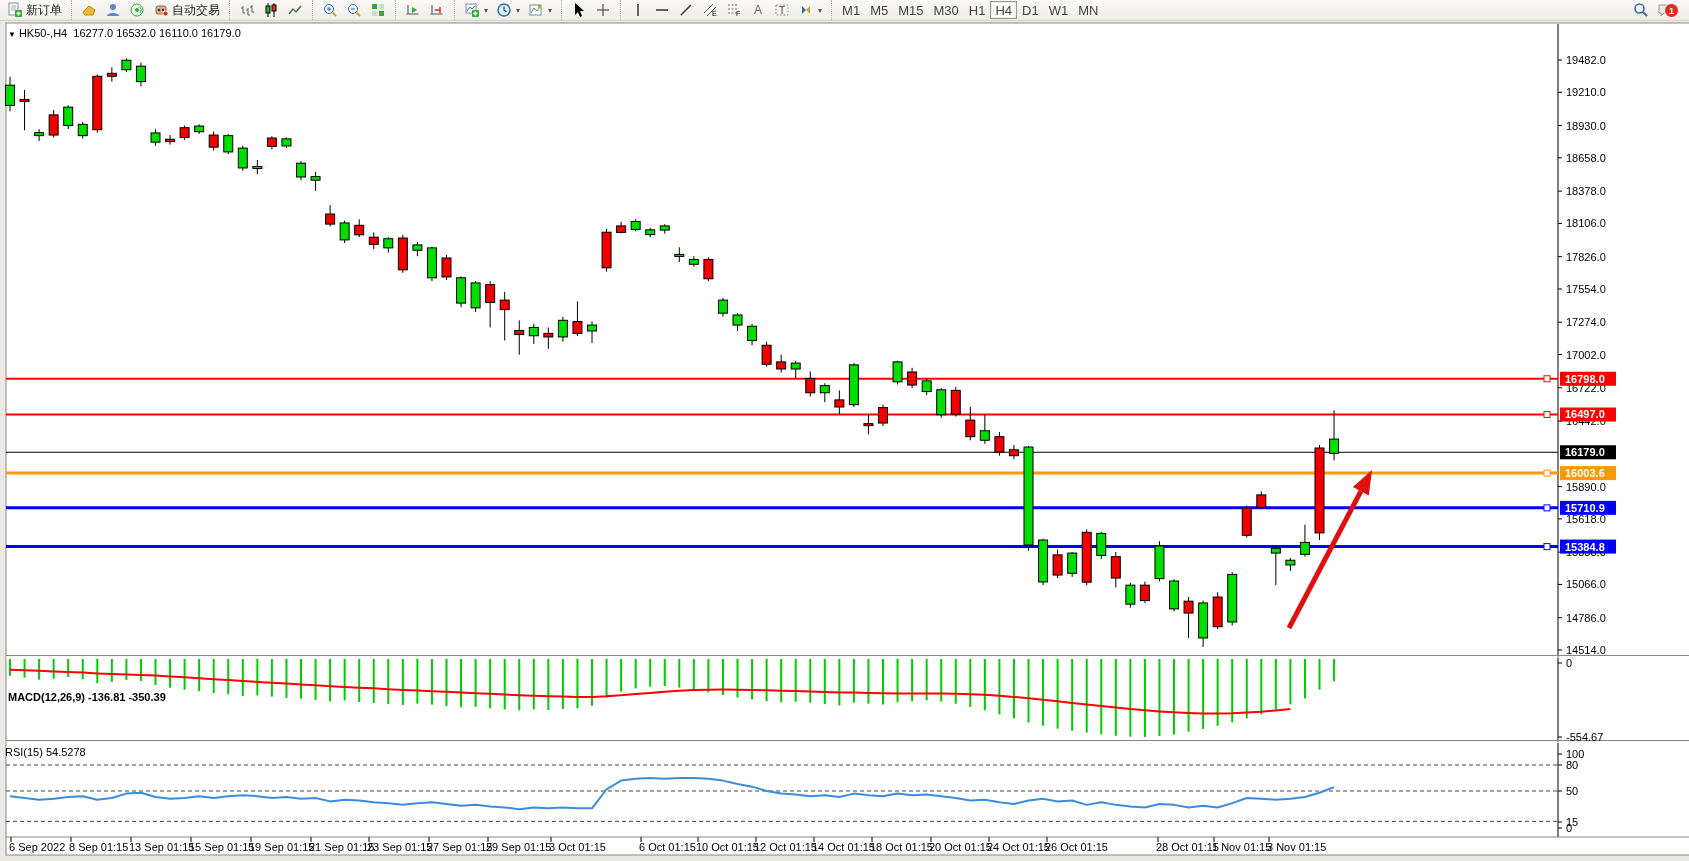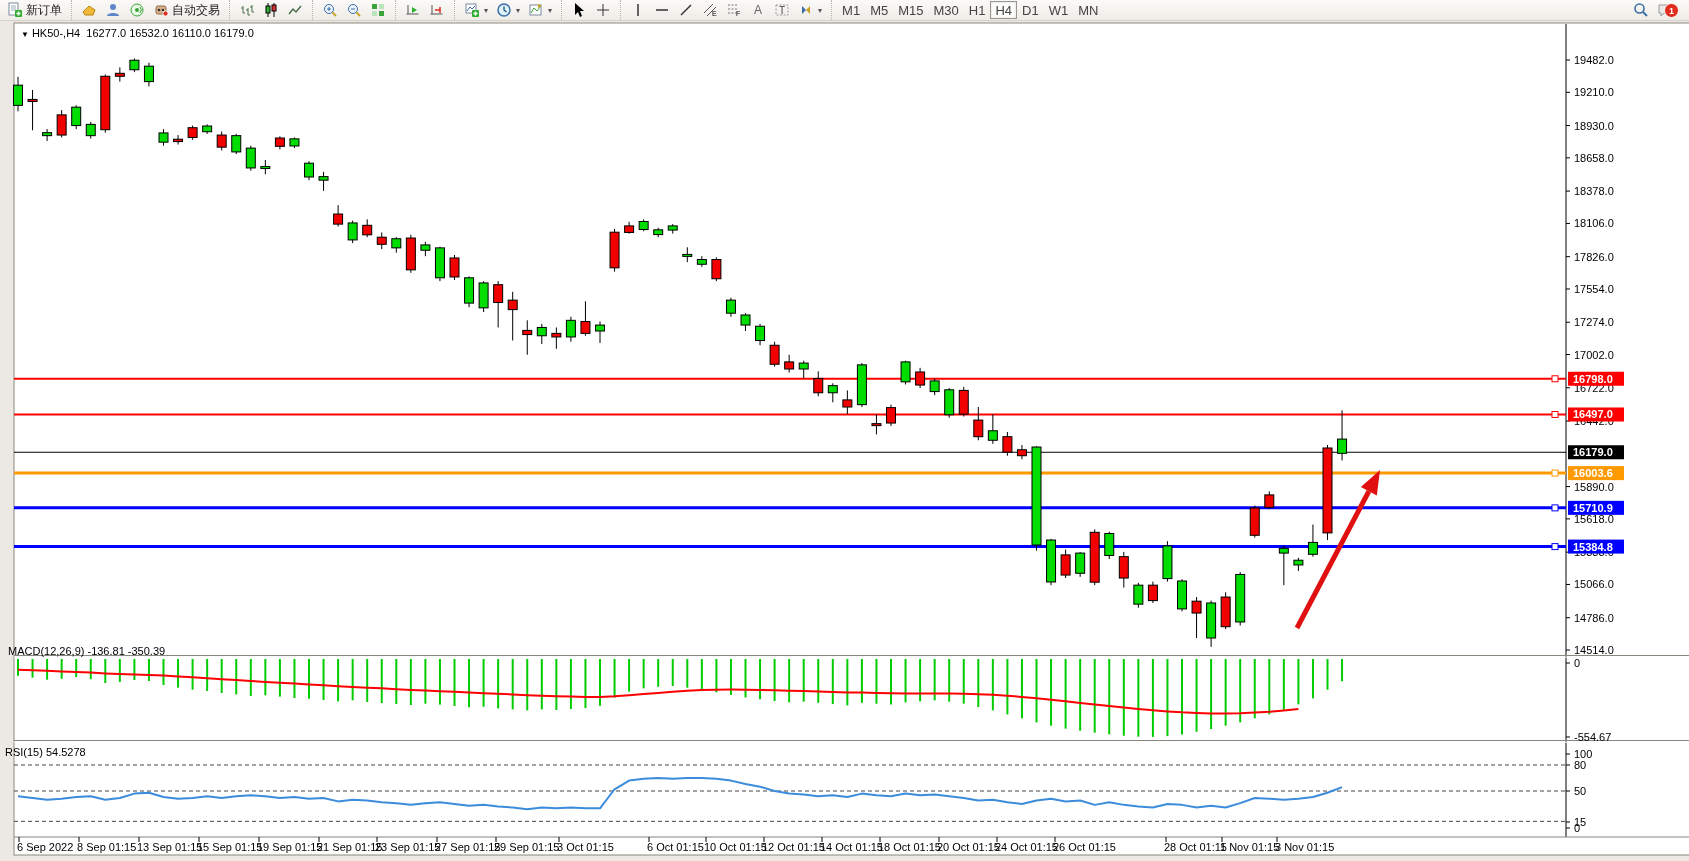--- a/index.html
+++ b/index.html
@@ -15,21 +15,21 @@
   .tf{height:18px;min-width:24px;padding:0 4px;border:1px solid transparent;background:transparent;
     font-size:13px;color:#444;text-align:center;font-family:inherit;}
   .tf.active{border:1px solid #9a968e;background:#fdfdfb;box-shadow:inset 0 0 2px #ccc;}
   .icon16{width:16px;height:16px;display:inline-block;vertical-align:middle;}
   .caret{font-size:8px;color:#555;margin-left:1px;}
   .spacer{flex:1;}
   .badge{position:absolute;top:1px;left:10px;width:13px;height:13px;border-radius:50%;
     background:#e02b1d;color:#fff;font-size:9px;font-weight:bold;display:flex;
     align-items:center;justify-content:center;border:1px solid #fff;}
   
-  #stage{position:absolute;left:12px;top:0;width:1449px;height:861px;}
+  #stage{position:absolute;left:4px;top:0;width:1449px;height:861px;}
   .ovl{position:absolute;font-size:11px;color:#000;white-space:nowrap;z-index:4;}
   .tri{font-size:8px;color:#000;margin-right:3px;}
 </style>
 </head>
 <body>
 
 <div id="stage">
   <svg id="chart" width="1689" height="861" xmlns="http://www.w3.org/2000/svg">
       <rect x="2" y="23" width="1685" height="832" fill="#fff" stroke="#8a877f"></rect>
       <line x1="1554" y1="24" x2="1554" y2="837" stroke="#000" stroke-width="1"></line>
@@ -432,24 +432,24 @@
       <text x="1152" y="851" font-size="11" fill="#000">28 Oct 01:15</text>
       <line x1="1210" y1="837" x2="1210" y2="842" stroke="#000"></line>
       <text x="1208" y="851" font-size="11" fill="#000">1 Nov 01:15</text>
       <line x1="1265" y1="837" x2="1265" y2="842" stroke="#000"></line>
       <text x="1263" y="851" font-size="11" fill="#000">3 Nov 01:15</text>
       <line x1="1285" y1="628" x2="1356.8387158883597" y2="491.2467818028813" stroke="#E01010" stroke-width="5"></line>
       <polygon points="1368,470 1364.8062590644402,495.43226334474633 1348.8711727122793,487.06130026101624" fill="#E01010"></polygon>
     </svg>
 </div>
 
-<div class="ovl" style="left:8px;top:27px;margin-left:13px;">
+<div class="ovl" style="left:8px;top:27px;">
   <span class="tri">▼</span><span>HK50-,H4</span>&nbsp;&nbsp;<span>16277.0 16532.0 16110.0 16179.0</span>
 </div>
-<div class="ovl" style="left:8px;top:645px;">MACD(12,26,9) -136.81 -350.39</div>
+<div class="ovl" style="left:8px;top:691px;font-weight:bold;">MACD(12,26,9) -136.81 -350.39</div>
 <div class="ovl" style="left:5px;top:746px;">RSI(15) 54.5278</div>
 
 <div class="toolbar">
   <div class="grp">
     <button class="tb">
       <span class="icon16">
         <svg width="16" height="16">
             <rect x="2" y="1" width="9" height="12" fill="#fff" stroke="#7a8aa0"></rect>
             <line x1="4" y1="4" x2="9" y2="4" stroke="#9ab"></line>
             <line x1="4" y1="6" x2="9" y2="6" stroke="#9ab"></line>

